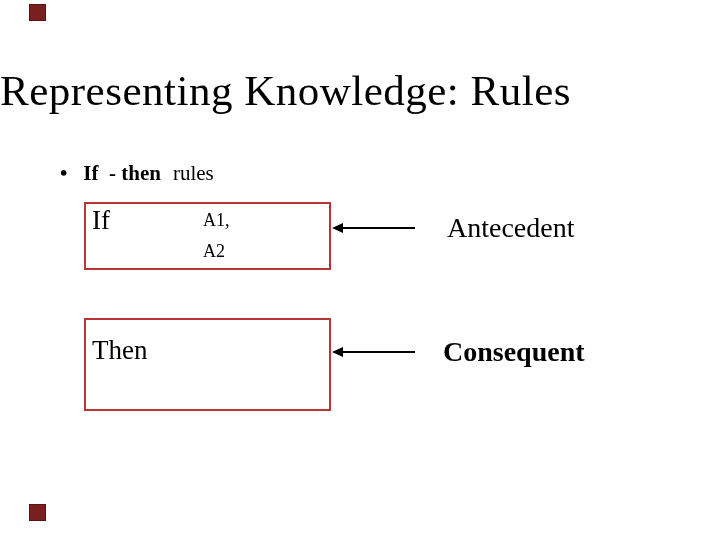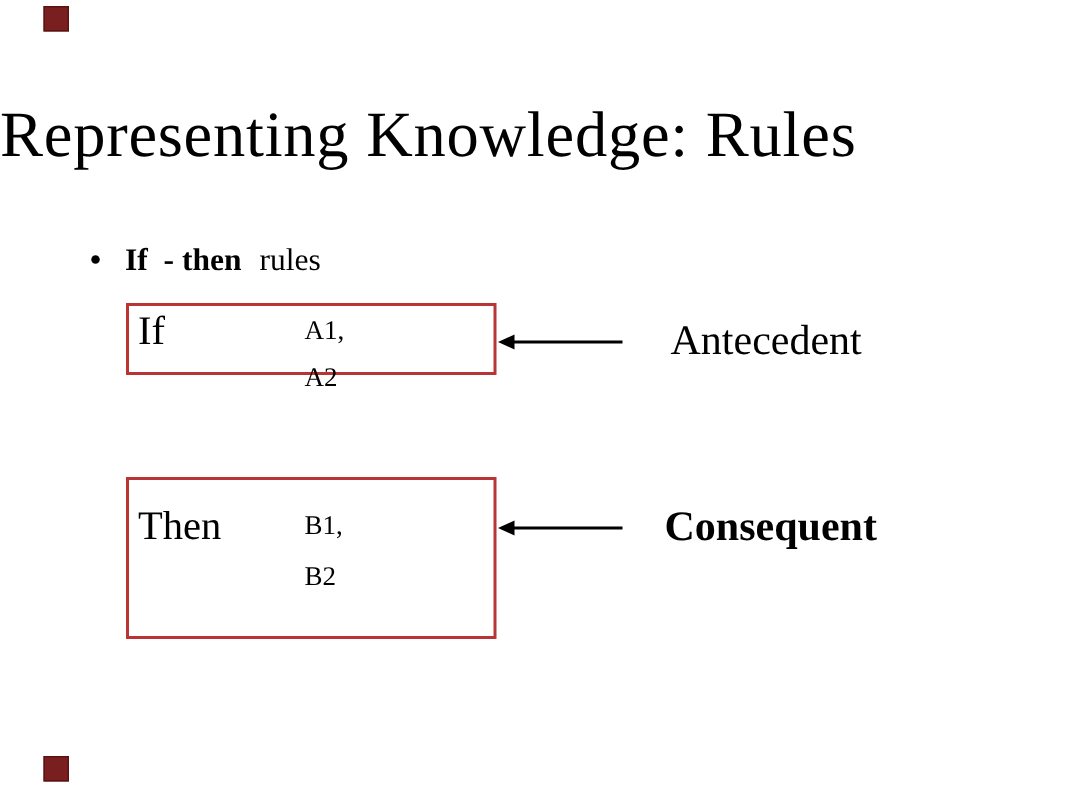--- a/index.html
+++ b/index.html
@@ -54,22 +54,22 @@
 
   
   .rule-box {
     position: absolute;
     left: 84px;
     width: 247px;
     border: 2px solid #b93434;
     box-sizing: border-box;
     background: #ffffff;
   }
-  .rule-box.if-box   { top: 202px; height: 48px; }
-  .rule-box.then-box { top: 318px; height: 108px; }
+  .rule-box.if-box   { top: 202px; height: 68px; }
+  .rule-box.then-box { top: 318px; height: 93px; }
 
   .rule-kw {
     position: absolute;
     left: 6px;
     font-size: 27px;
     line-height: 31px;
   }
   .rule-lines {
     position: absolute;
     left: 117px;
@@ -139,24 +139,20 @@
 
   <div class="arrow antecedent-arrow">
     <div class="head"></div>
     <div class="shaft"></div>
   </div>
 
   <div class="side-label antecedent">Antecedent</div>
 
   <div class="rule-box then-box">
     <span class="rule-kw">Then</span>
-    <div class="rule-lines">
-      <div>B1,</div>
-      <div>B2</div>
-    </div>
   </div>
 
   <div class="arrow consequent-arrow">
     <div class="head"></div>
     <div class="shaft"></div>
   </div>
 
   <div class="side-label consequent">Consequent</div>
 
 </div>

